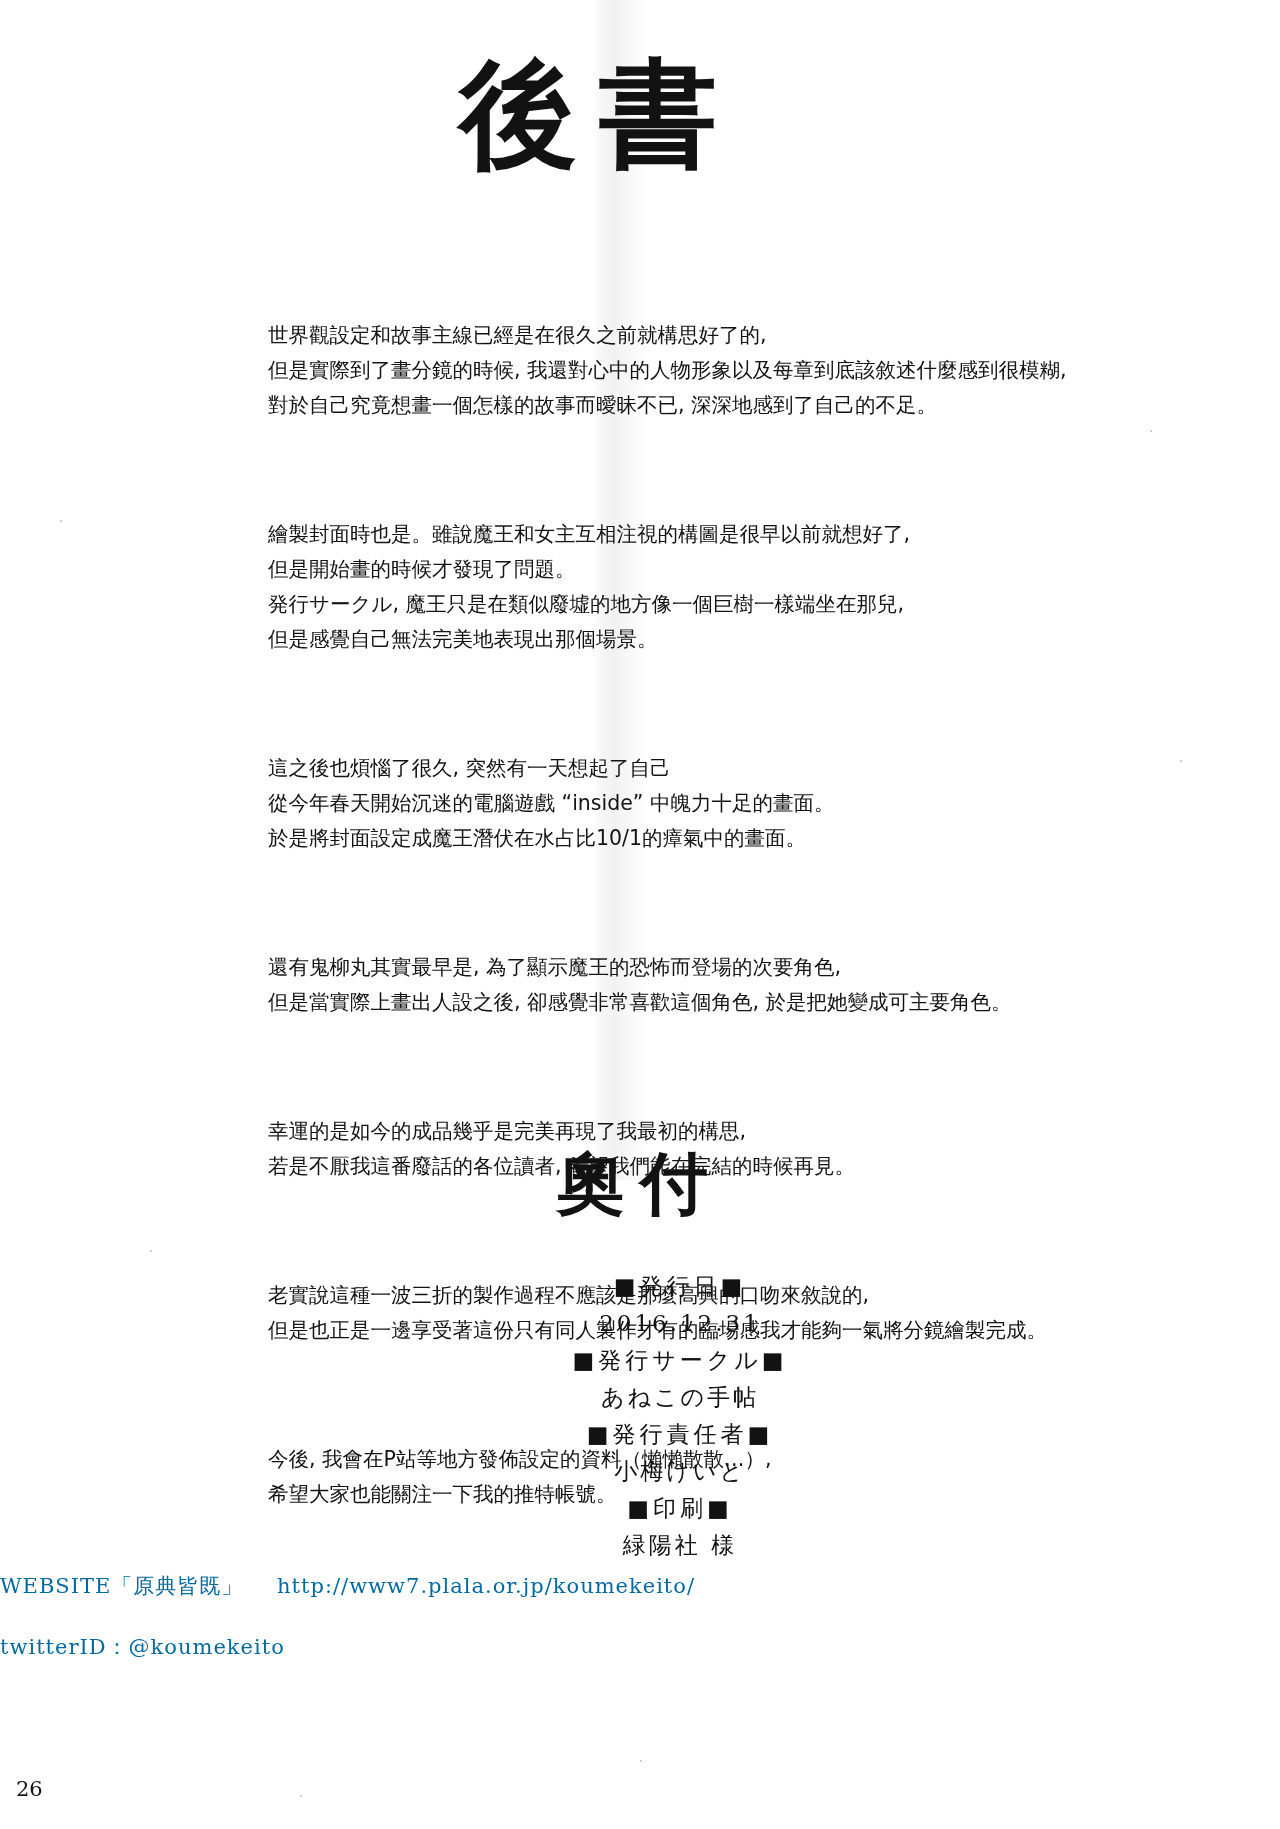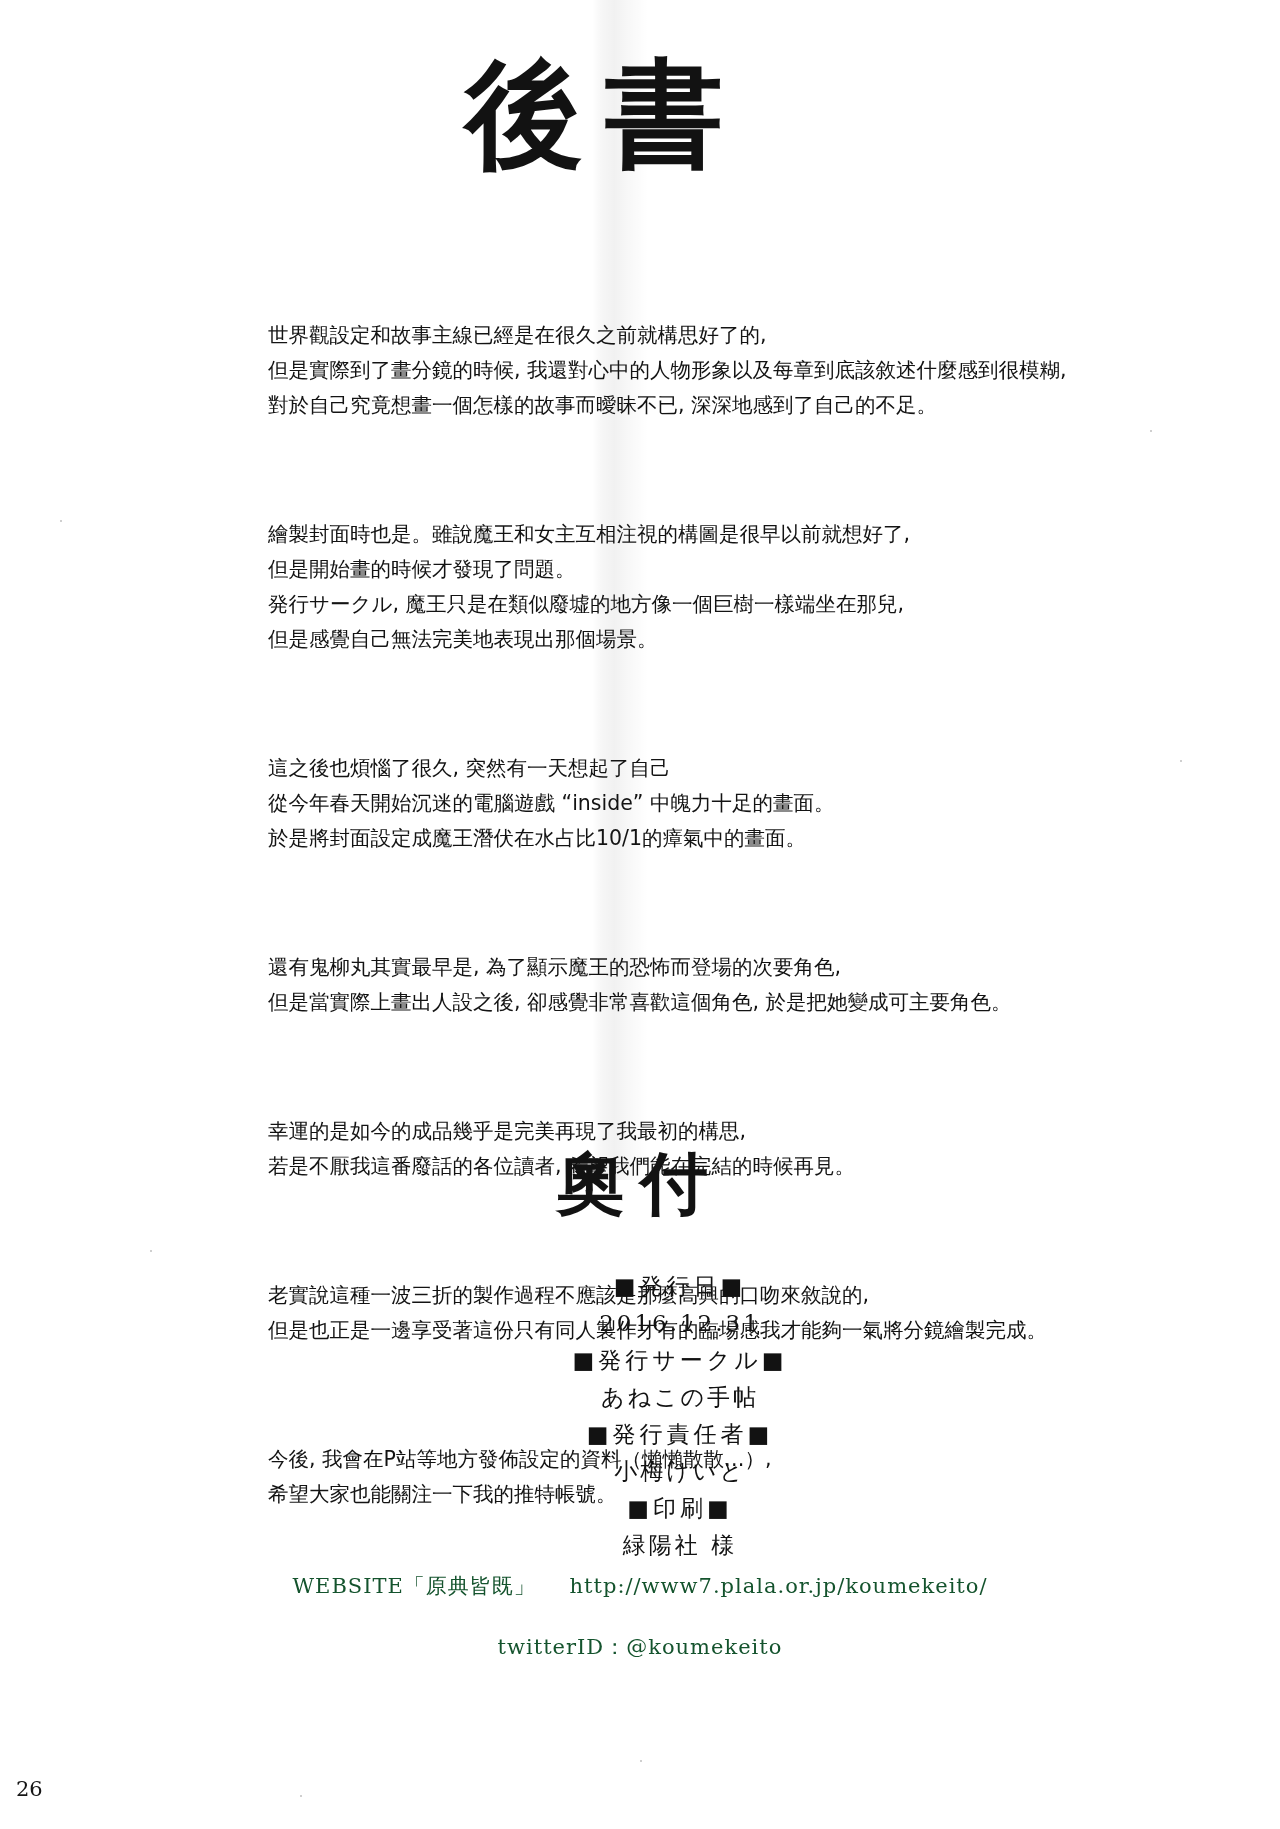--- a/index.html
+++ b/index.html
@@ -28,21 +28,21 @@
        rgba(0,0,0,0.035) 18%,
        rgba(0,0,0,0.055) 40%,
        rgba(0,0,0,0.03) 62%,
        rgba(255,255,255,0) 100%);
     pointer-events: none;
   }
 
   .title-afterword {
     position: absolute;
     top: 55px;
-    left: 13px;
+    left: 7px;
     width: 1184px;
     text-align: center;
     font-family: "DejaVu Serif", serif;
     font-weight: bold;
     font-size: 118px;
     line-height: 1;
     letter-spacing: 22px;
     color: #121212;
   }
 
@@ -88,24 +88,24 @@
     padding-left: 40px;
   }
   .colophon .lbl { letter-spacing: 4px; }
   .colophon .val { letter-spacing: 3px; }
 
   .links {
     position: absolute;
     top: 1572px;
     left: 0;
     width: 1280px;
-    text-align: center;
+    text-align: left;
     font-family: "DejaVu Serif", serif;
     font-size: 21px;
-    color: #14532d;
+    color: #0369a1;
     letter-spacing: 1px;
   }
   .links .line1 { margin-bottom: 33px; }
   .links .url { margin-left: 26px; }
 
   .page-number {
     position: absolute;
     left: 16px;
     bottom: 28px;
     font-family: "DejaVu Serif", serif;

